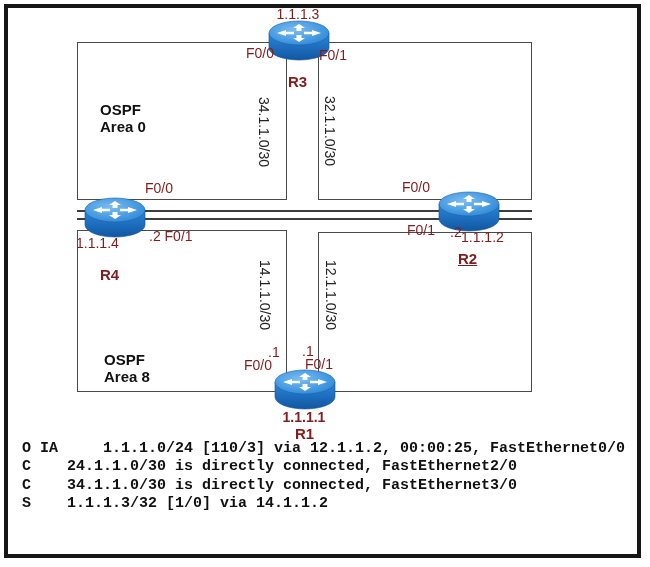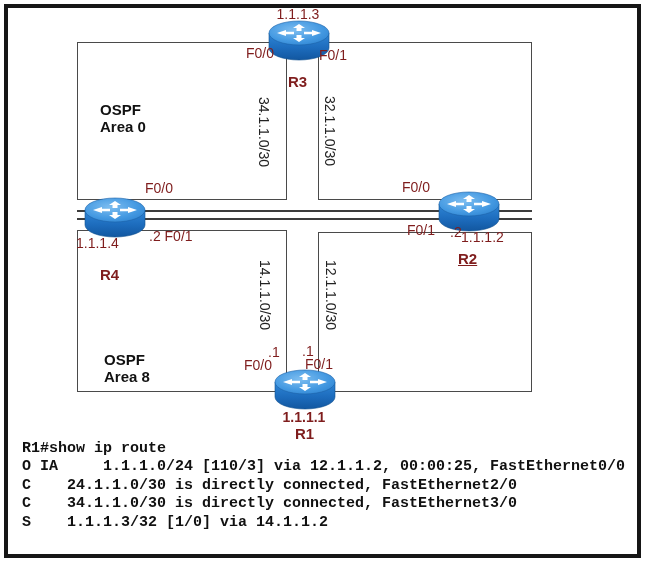--- a/index.html
+++ b/index.html
@@ -148,20 +148,19 @@
   <div class="lbl bold" style="left:458px; top:251px;text-decoration:underline;">R2</div>
 
   <div class="lbl" style="left:268px; top:345px;">.1</div>
   <div class="lbl" style="left:244px; top:358px;">F0/0</div>
   <div class="lbl" style="left:302px; top:344px;">.1</div>
   <div class="lbl" style="left:305px; top:357px;">F0/1</div>
   <div class="lbl center" style="left:304px; top:410px;font-weight:bold;">1.1.1.1</div>
   <div class="lbl bold" style="left:295px; top:426px;">R1</div>
 
   <div class="console">
-    <div class="cline">R1#show ip route</div>
     <div class="cline">O IA     1.1.1.0/24 [110/3] via 12.1.1.2, 00:00:25, FastEthernet0/0</div>
     <div class="cline">C    24.1.1.0/30 is directly connected, FastEthernet2/0</div>
     <div class="cline">C    34.1.1.0/30 is directly connected, FastEthernet3/0</div>
     <div class="cline">S    1.1.1.3/32 [1/0] via 14.1.1.2</div>
   </div>
 
 </div>
 
 </body></html>

